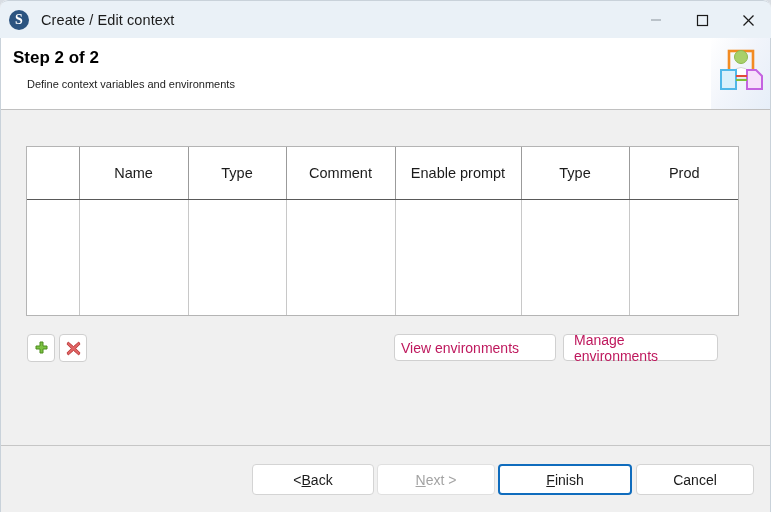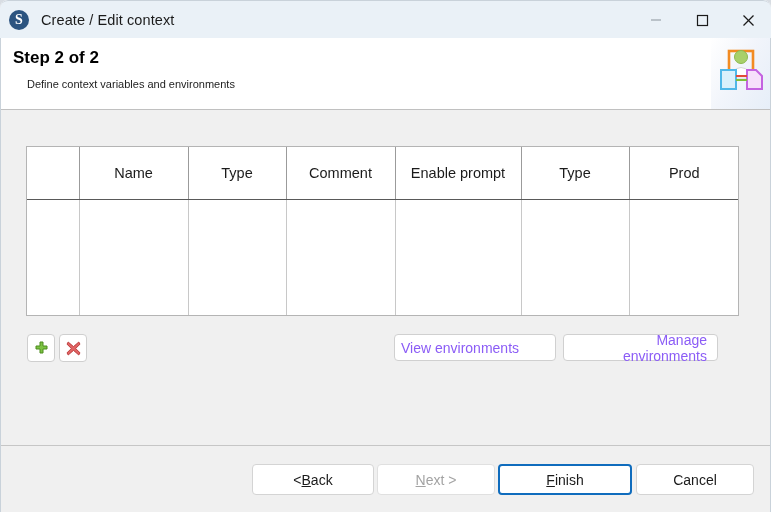--- a/index.html
+++ b/index.html
@@ -175,28 +175,27 @@
 
   .env-btn {
     position: absolute;
     top: 224px;
     height: 27px;
     background: #ffffff;
     border: 1px solid #d0d0d0;
     border-radius: 4px;
     box-sizing: border-box;
     font-size: 14px;
-    color: #8b5cf6;
+    color: #be185d;
     font-family: "Liberation Sans", sans-serif;
     display: flex;
     align-items: center;
     justify-content: center;
     cursor: default;
     padding: 0 10px;
-    text-align: right;
   }
   .env-btn.view { left: 394px; width: 162px; justify-content: flex-start; padding-left: 6px; }
   .env-btn.manage { left: 563px; width: 155px; }
 
   
   .footer {
     position: absolute;
     left: 0; top: 445px;
     width: 771px;
     height: 67px;

